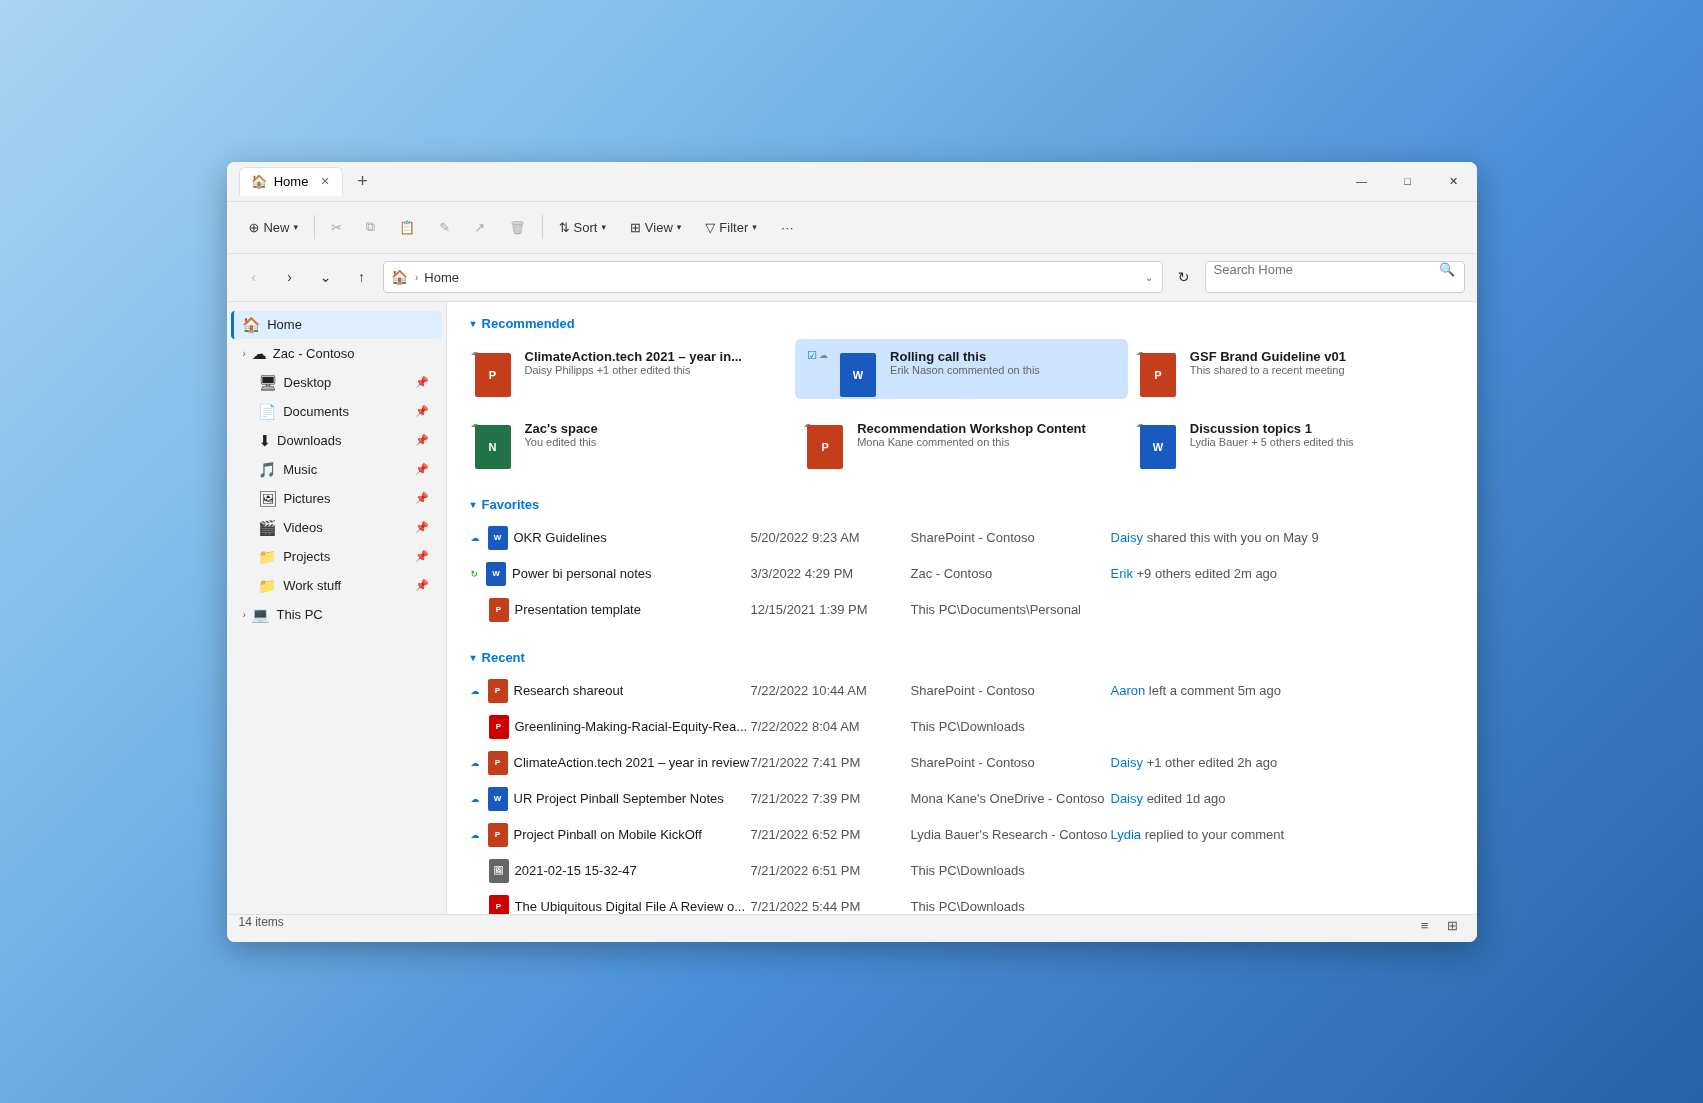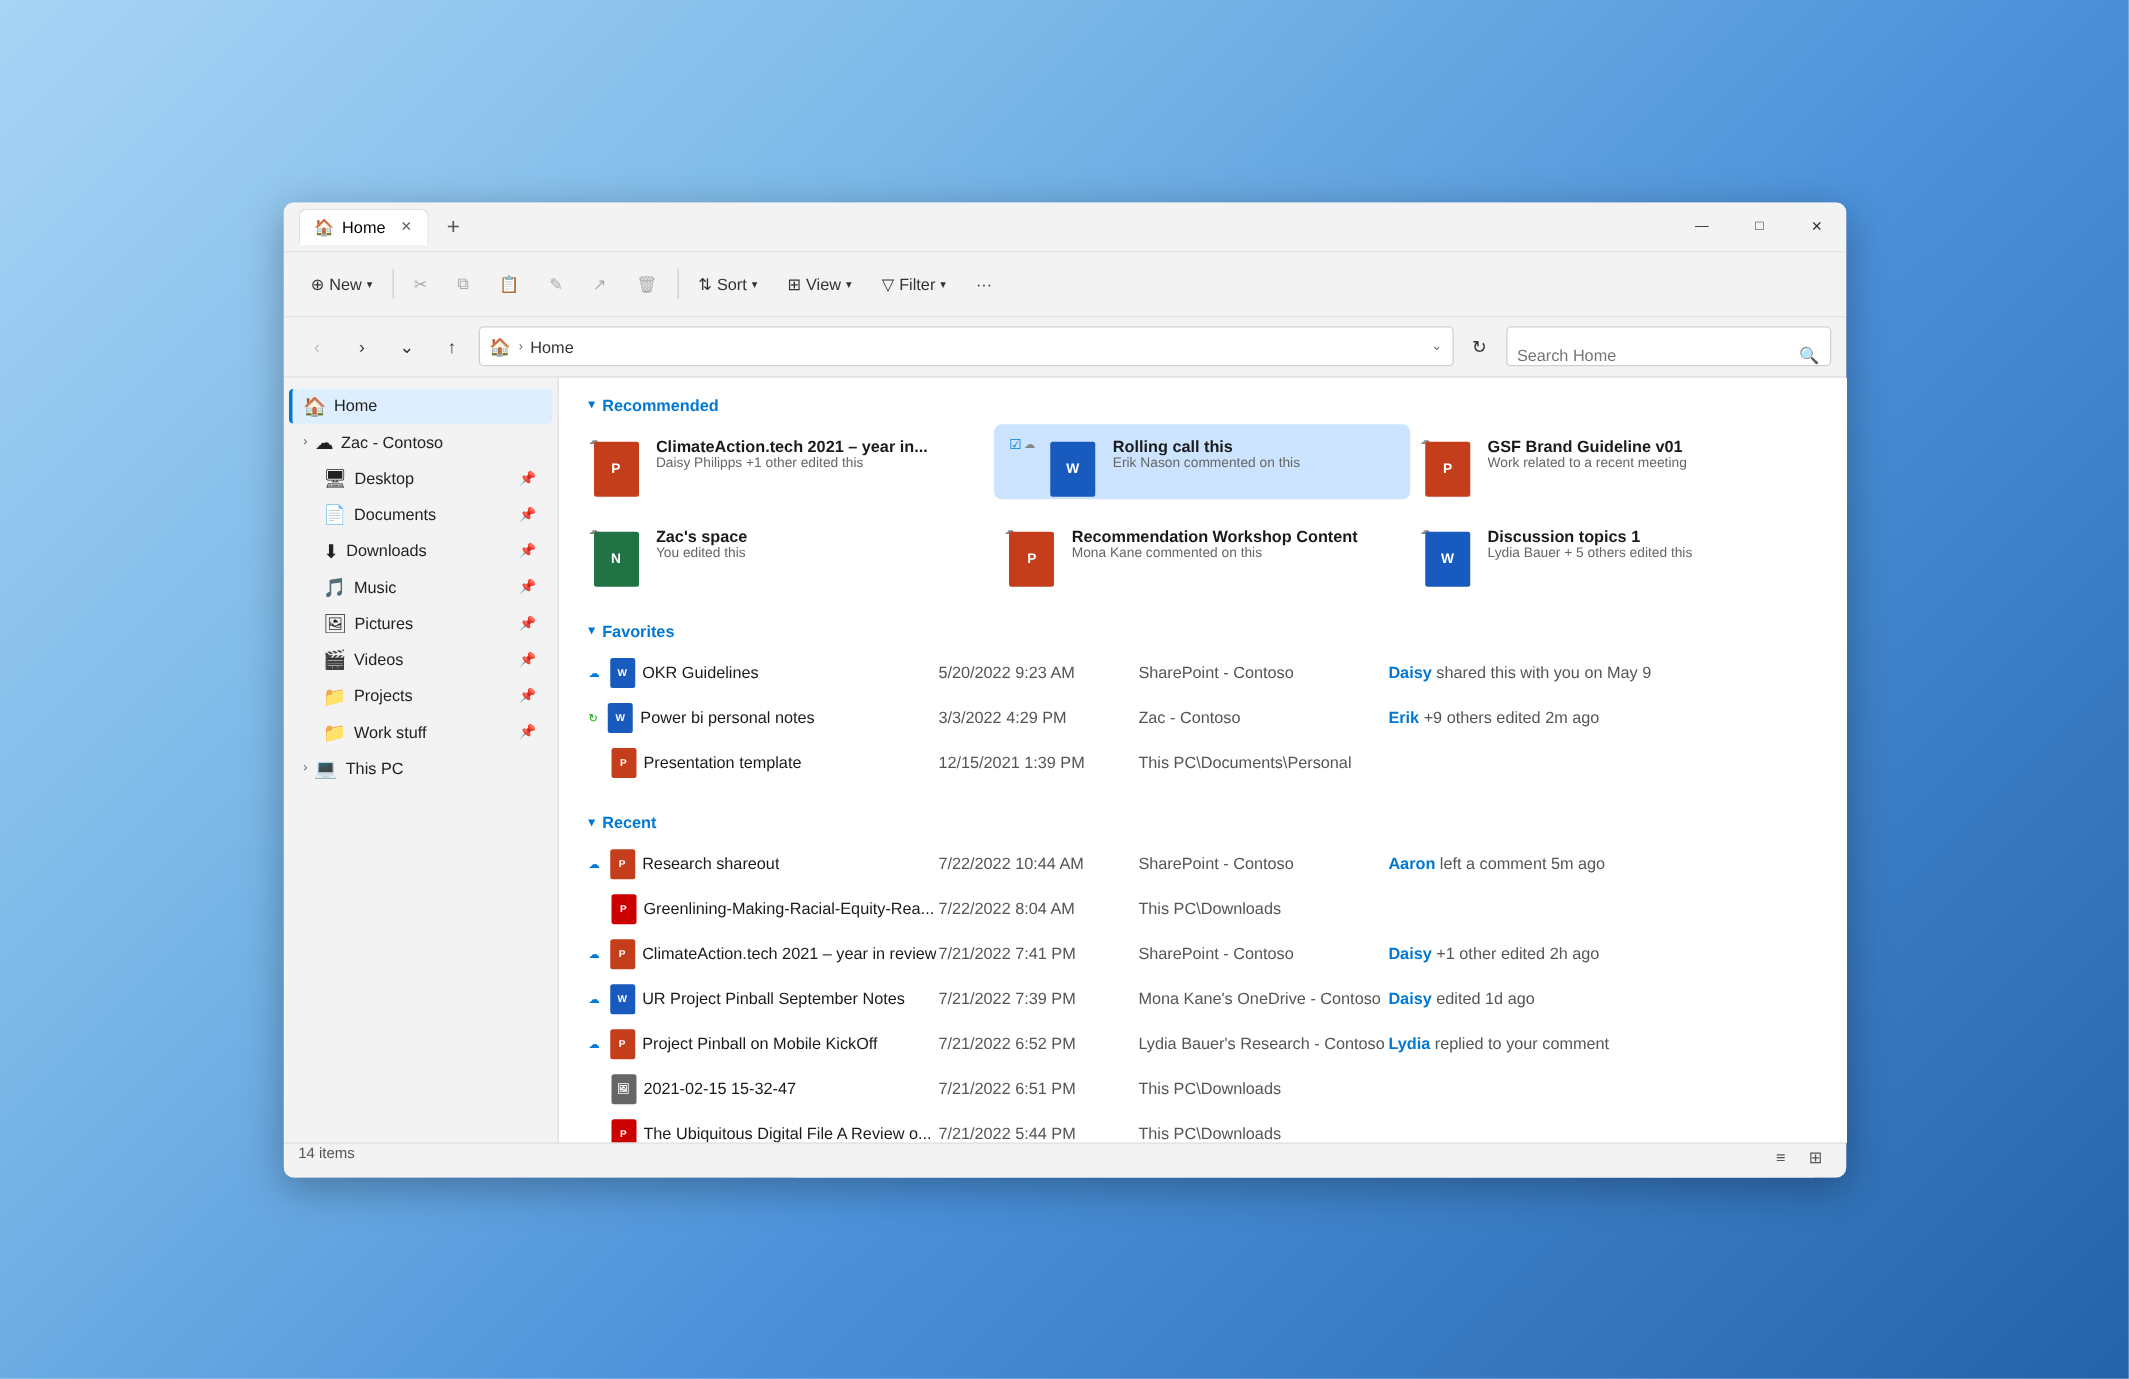--- a/index.html
+++ b/index.html
@@ -152,21 +152,21 @@
     .address-chevron { font-size: 10px; color: #666; }
     .address-text { font-size: 13px; color: #333; flex: 1; }
     .address-dropdown { margin-left: auto; font-size: 10px; color: #666; cursor: pointer; }
     .search-box {
       width: 260px;
       height: 32px;
       background: white;
       border: 1px solid #d0d0d0;
       border-radius: 4px;
       display: flex;
-      align-items: flex-end;
+      align-items: flex-start;
       padding: 0 8px;
       gap: 4px;
     }
     .search-box input {
       border: none;
       outline: none;
       font-size: 13px;
       flex: 1;
       background: transparent;
     }
@@ -275,21 +275,21 @@
       align-items: center;
       padding: 6px 24px;
       font-size: 13px;
       cursor: pointer;
       gap: 0;
     }
     .col-name { flex: 0 0 280px; display: flex; align-items: center; gap: 6px; min-width: 0; }
     .col-date { flex: 0 0 160px; color: #555; }
     .col-location { flex: 0 0 200px; color: #555; }
     .col-activity { flex: 1; color: #555; }
-    .col-activity .highlight { color: #0078d4; font-weight: 700; }
+    .col-activity .highlight { color: #0078d4; font-weight: 400; }
     .file-icon-sm {
       width: 20px;
       height: 24px;
       border-radius: 2px;
       display: flex;
       align-items: center;
       justify-content: center;
       font-size: 8px;
       font-weight: bold;
       color: white;
@@ -522,21 +522,21 @@
           </div>
         </div>
 
         <div class="rec-card">
           <div class="rec-card-icon">
             <span style="font-size:9px;color:#888;position:absolute;top:-2px;left:-4px;">☁</span>
             <div class="file-icon-large" style="background:#c43e1c;margin-top:4px;">P</div>
           </div>
           <div class="rec-card-info">
             <div class="rec-card-title">GSF Brand Guideline v01</div>
-            <div class="rec-card-sub">Work related to a recent meeting</div>
+            <div class="rec-card-sub">This shared to a recent meeting</div>
           </div>
         </div>
       </div>
 
       <div class="recommended-grid">
 
         <div class="rec-card">
           <div class="rec-card-icon">
             <span style="font-size:9px;color:#888;position:absolute;top:-2px;left:-4px;">☁</span>
             <div class="file-icon-large" style="background:#217346;margin-top:4px;">N</div>

